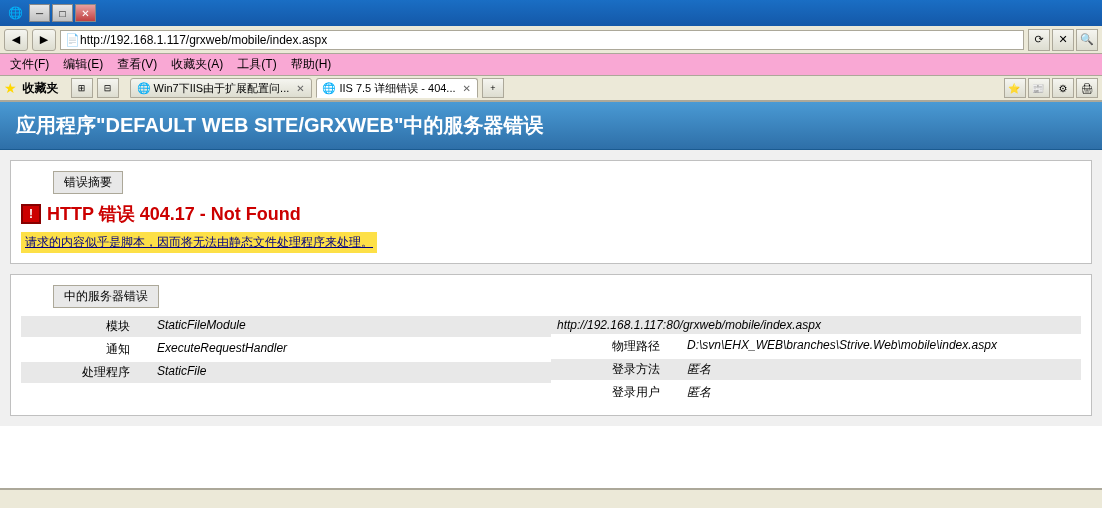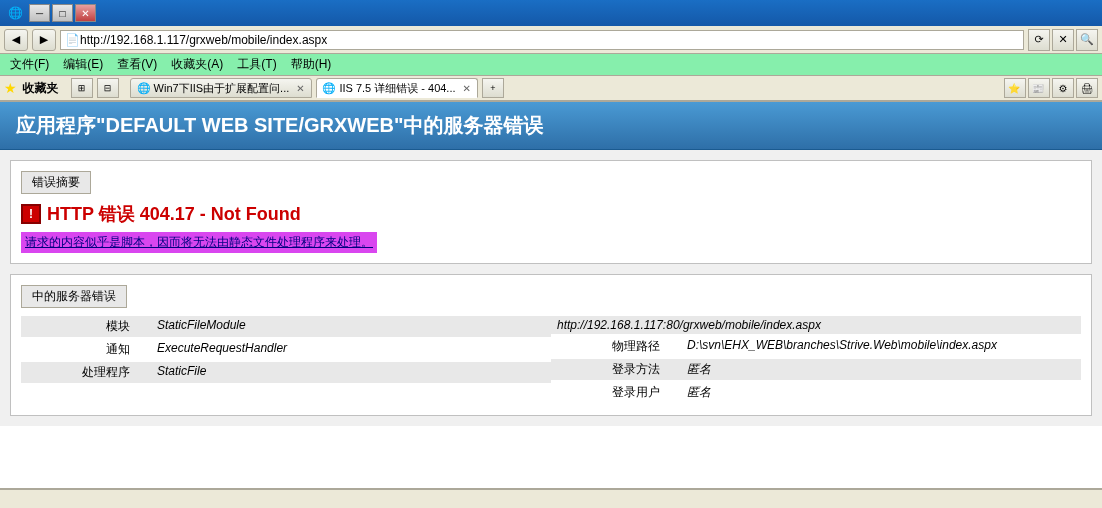--- a/index.html
+++ b/index.html
@@ -63,21 +63,21 @@
     .addr-btn {
       width: 22px; height: 22px;
       background: linear-gradient(to bottom, #f5f5f0, #ddddd0);
       border: 1px solid #aca899;
       font-size: 11px; cursor: pointer;
       display: flex; align-items: center; justify-content: center;
     }
 
     
     .menu-bar {
-      background: #86efac;
+      background: #f9a8d4;
       border-bottom: 1px solid #aca899;
       padding: 2px 4px;
       display: flex;
       align-items: center;
       height: 22px;
       gap: 2px;
     }
     .menu-item {
       padding: 1px 6px;
       font-size: 12px;
@@ -160,20 +160,21 @@
       padding: 10px;
     }
 
     .section-tab {
       display: inline-block;
       background: #e8e8e8;
       border: 1px solid #aca899;
       padding: 2px 10px;
       font-size: 12px;
       margin-bottom: 8px;
+      margin-left: 32px;
     }
 
     .error-title {
       color: #cc0000;
       font-size: 18px;
       font-weight: bold;
       margin-bottom: 6px;
       display: flex;
       align-items: center;
       gap: 6px;
@@ -184,21 +185,21 @@
       background: #cc0000;
       color: white;
       font-size: 12px;
       font-weight: bold;
       display: flex; align-items: center; justify-content: center;
       border: 2px solid #880000;
       flex-shrink: 0;
     }
 
     .error-desc {
-      background: #d946ef;
+      background: #fde047;
       color: #000080;
       padding: 2px 4px;
       font-size: 12px;
       display: inline-block;
       text-decoration: underline;
     }
 
     
     .detail-section {
       background: white;

